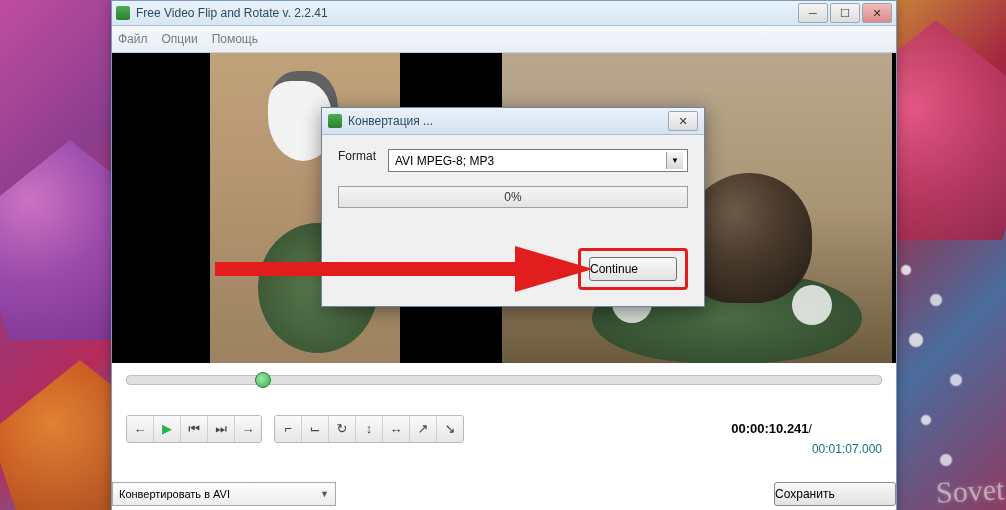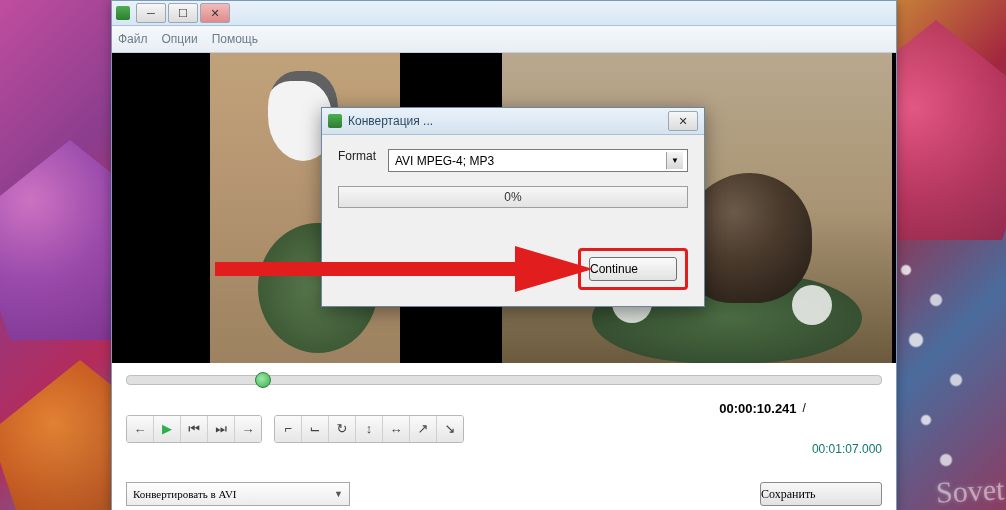--- a/index.html
+++ b/index.html
@@ -256,31 +256,29 @@
     justify-content: center;
     font-size: 13px;
     color: #444;
     cursor: pointer;
   }
   .tool-btn:last-child { border-right: none; }
   .tool-btn.play { color: #2bb14a; }
   .time-display {
     margin-left: auto;
     display: flex;
-    align-items: flex-start;
-    gap: 6px;
+    align-items: center;
   }
   .time-current { font-weight: bold; font-size: 13px; }
   .time-total { color: #0f766e; margin-top: 41px; }
 
   .bottom-row {
     display: flex;
     align-items: center;
-    padding: 16px 14px 0;
-    font-family: Liberation Serif, serif;
+    padding: 16px 0 0;
   }
   .combo {
     width: 210px;
     height: 22px;
     border: 1px solid #a8a8a8;
     background: linear-gradient(#fefefe, #ececec);
     display: flex;
     align-items: center;
     padding: 0 6px;
     justify-content: space-between;
@@ -396,20 +394,21 @@
 
 <div class="bg-leaf-left"></div>
 <div class="bg-leaf-right"></div>
 <div class="bg-leaf-bl"></div>
 <div class="bg-drops"></div>
 
 <div class="app-window">
 
   <div class="titlebar">
     <div class="app-icon"></div>
+    <div class="title">Free Video Flip and Rotate v. 2.2.41</div>
     <div class="win-controls">
       <div class="win-btn">─</div>
       <div class="win-btn">☐</div>
       <div class="win-btn close">✕</div>
     </div>
   </div>
 
   <div class="menubar">
     <span>Файл</span>
     <span>Опции</span>
@@ -469,21 +468,21 @@
 <div class="dialog">
   <div class="dlg-title">
     <div class="app-icon"></div>
     <div class="title">Конвертация ...</div>
     <div class="win-btn">✕</div>
   </div>
   <div class="dlg-body">
     <div class="dlg-row">
       <label>Format</label>
       <div class="dlg-select">
-        <span>AVI MPEG-4; MP3</span>
+        <span>AVI MPEG-8; MP3</span>
         <span class="chev">▼</span>
       </div>
     </div>
     <div class="progress">
       <span>0%</span>
     </div>
     <div class="dlg-actions">
       <div class="continue-wrap">
         <div class="continue-btn">
           <span>Continue</span>

